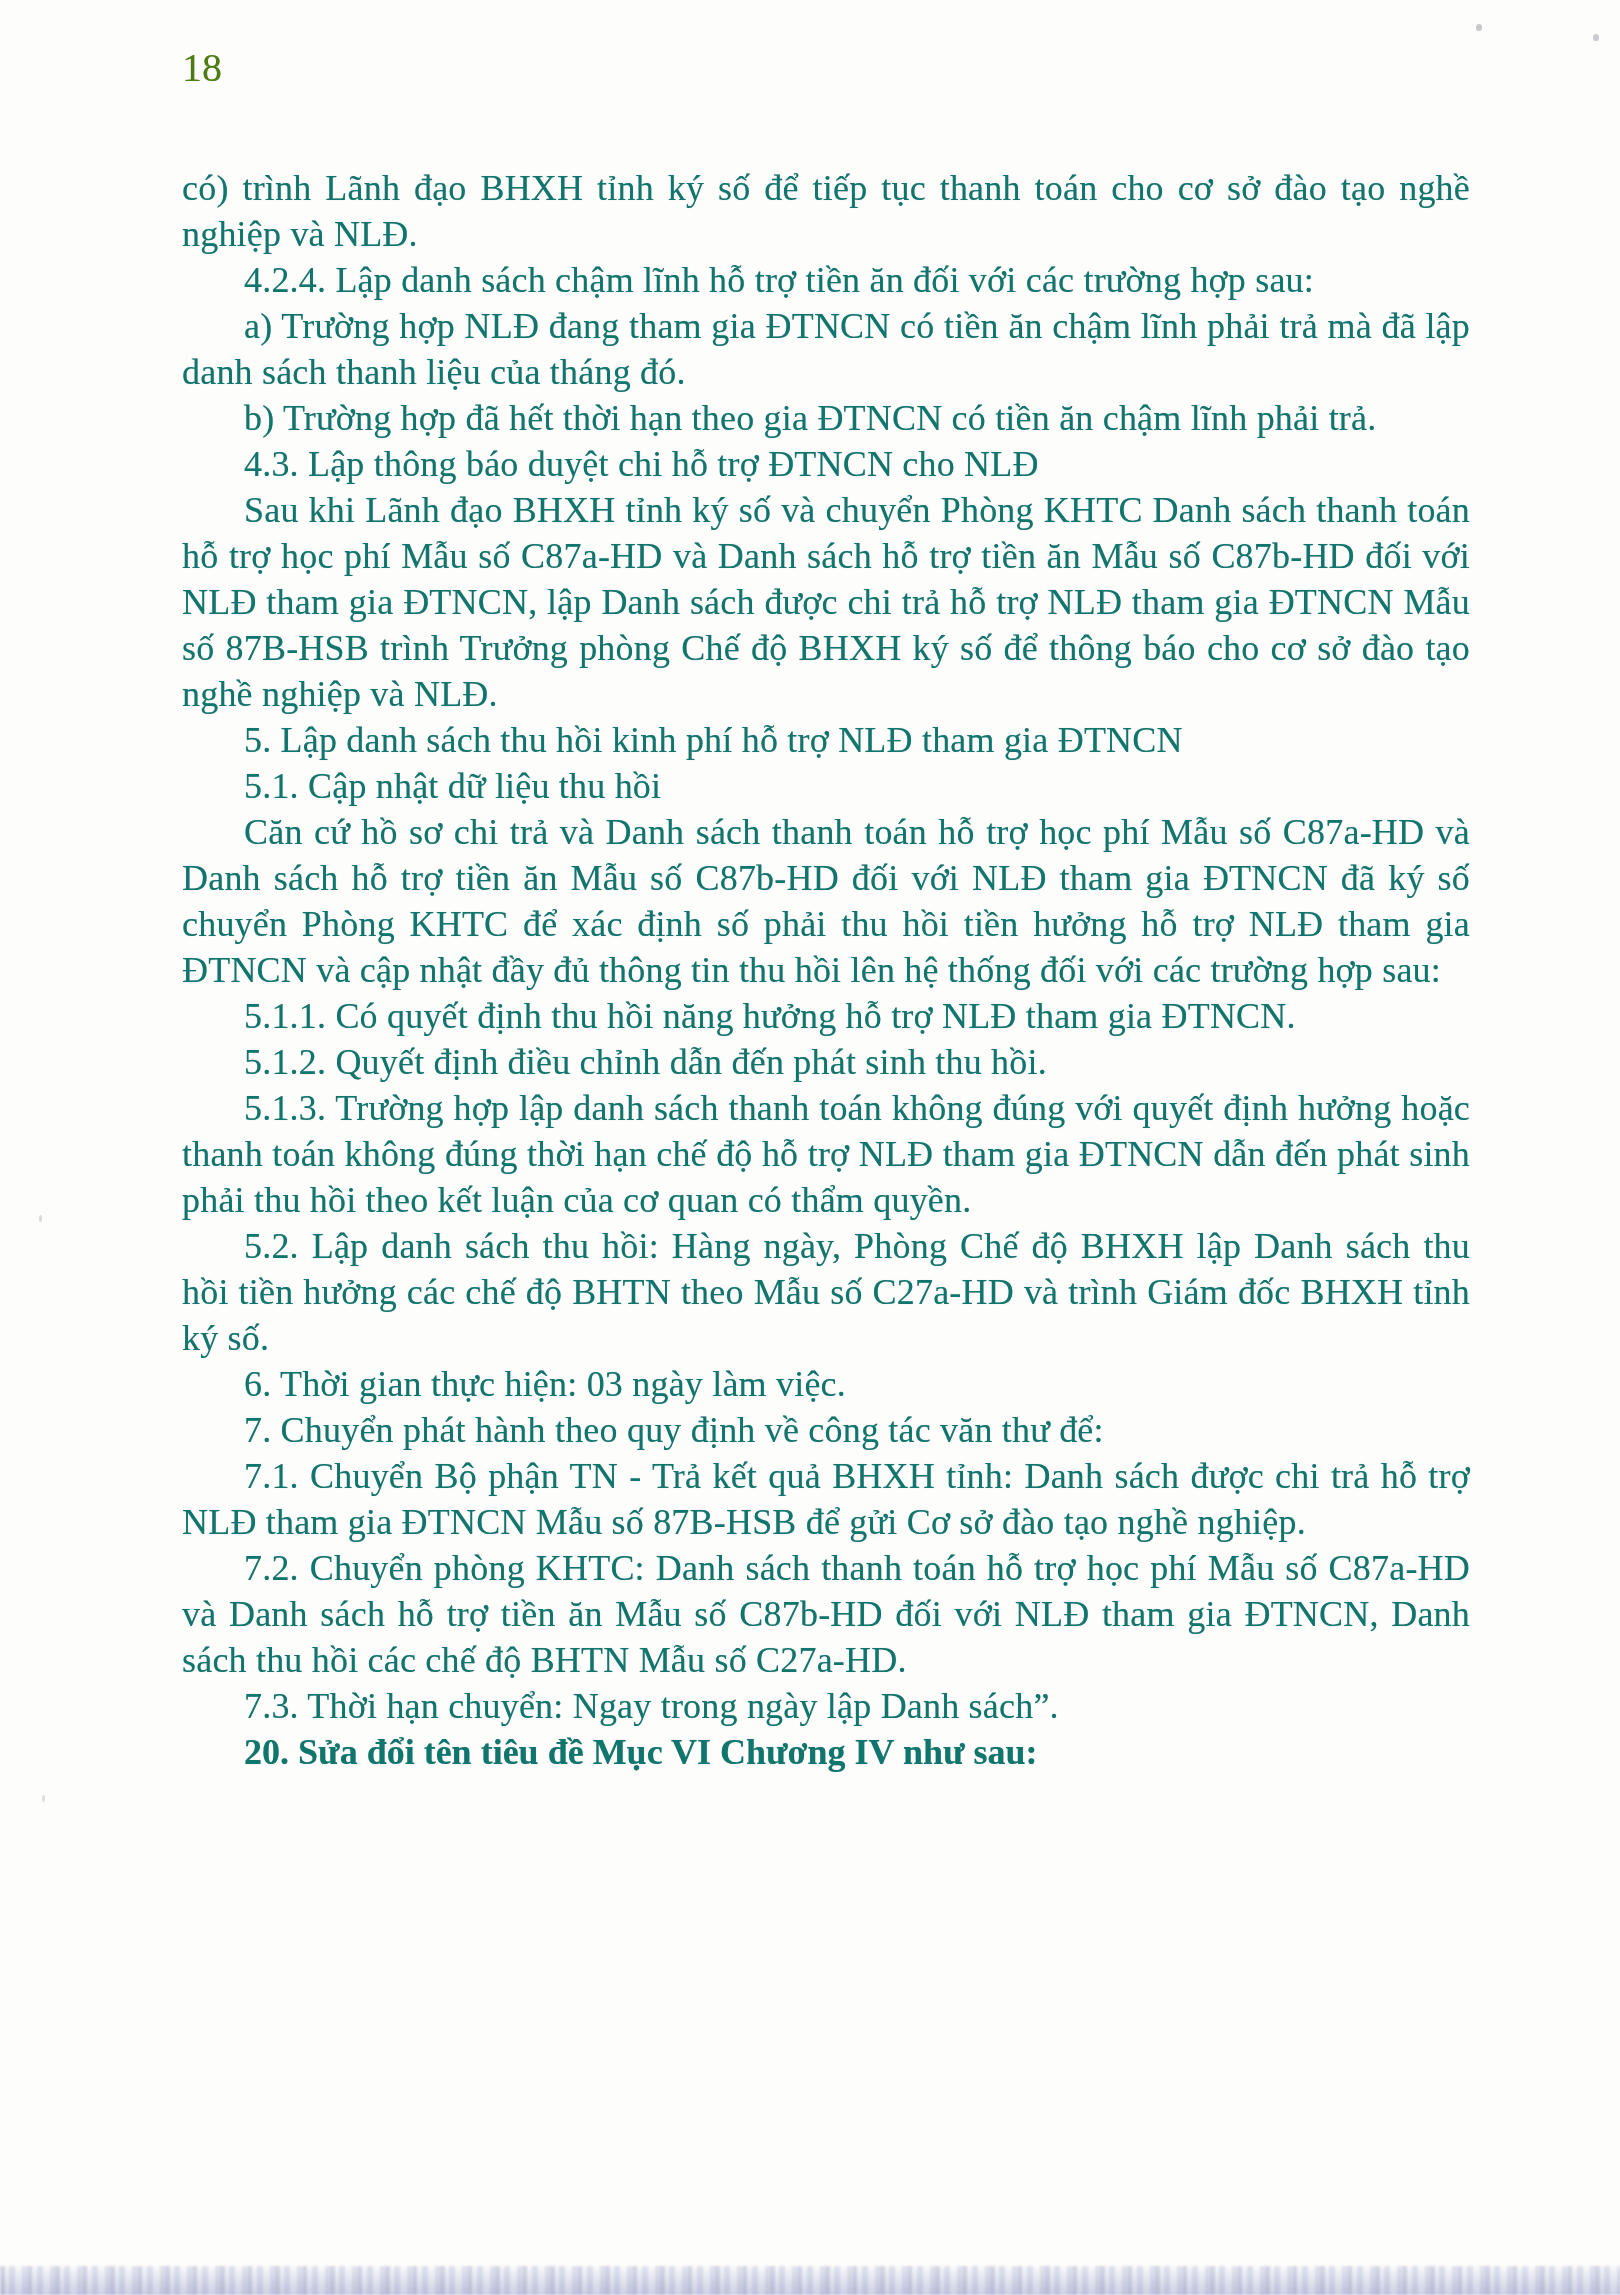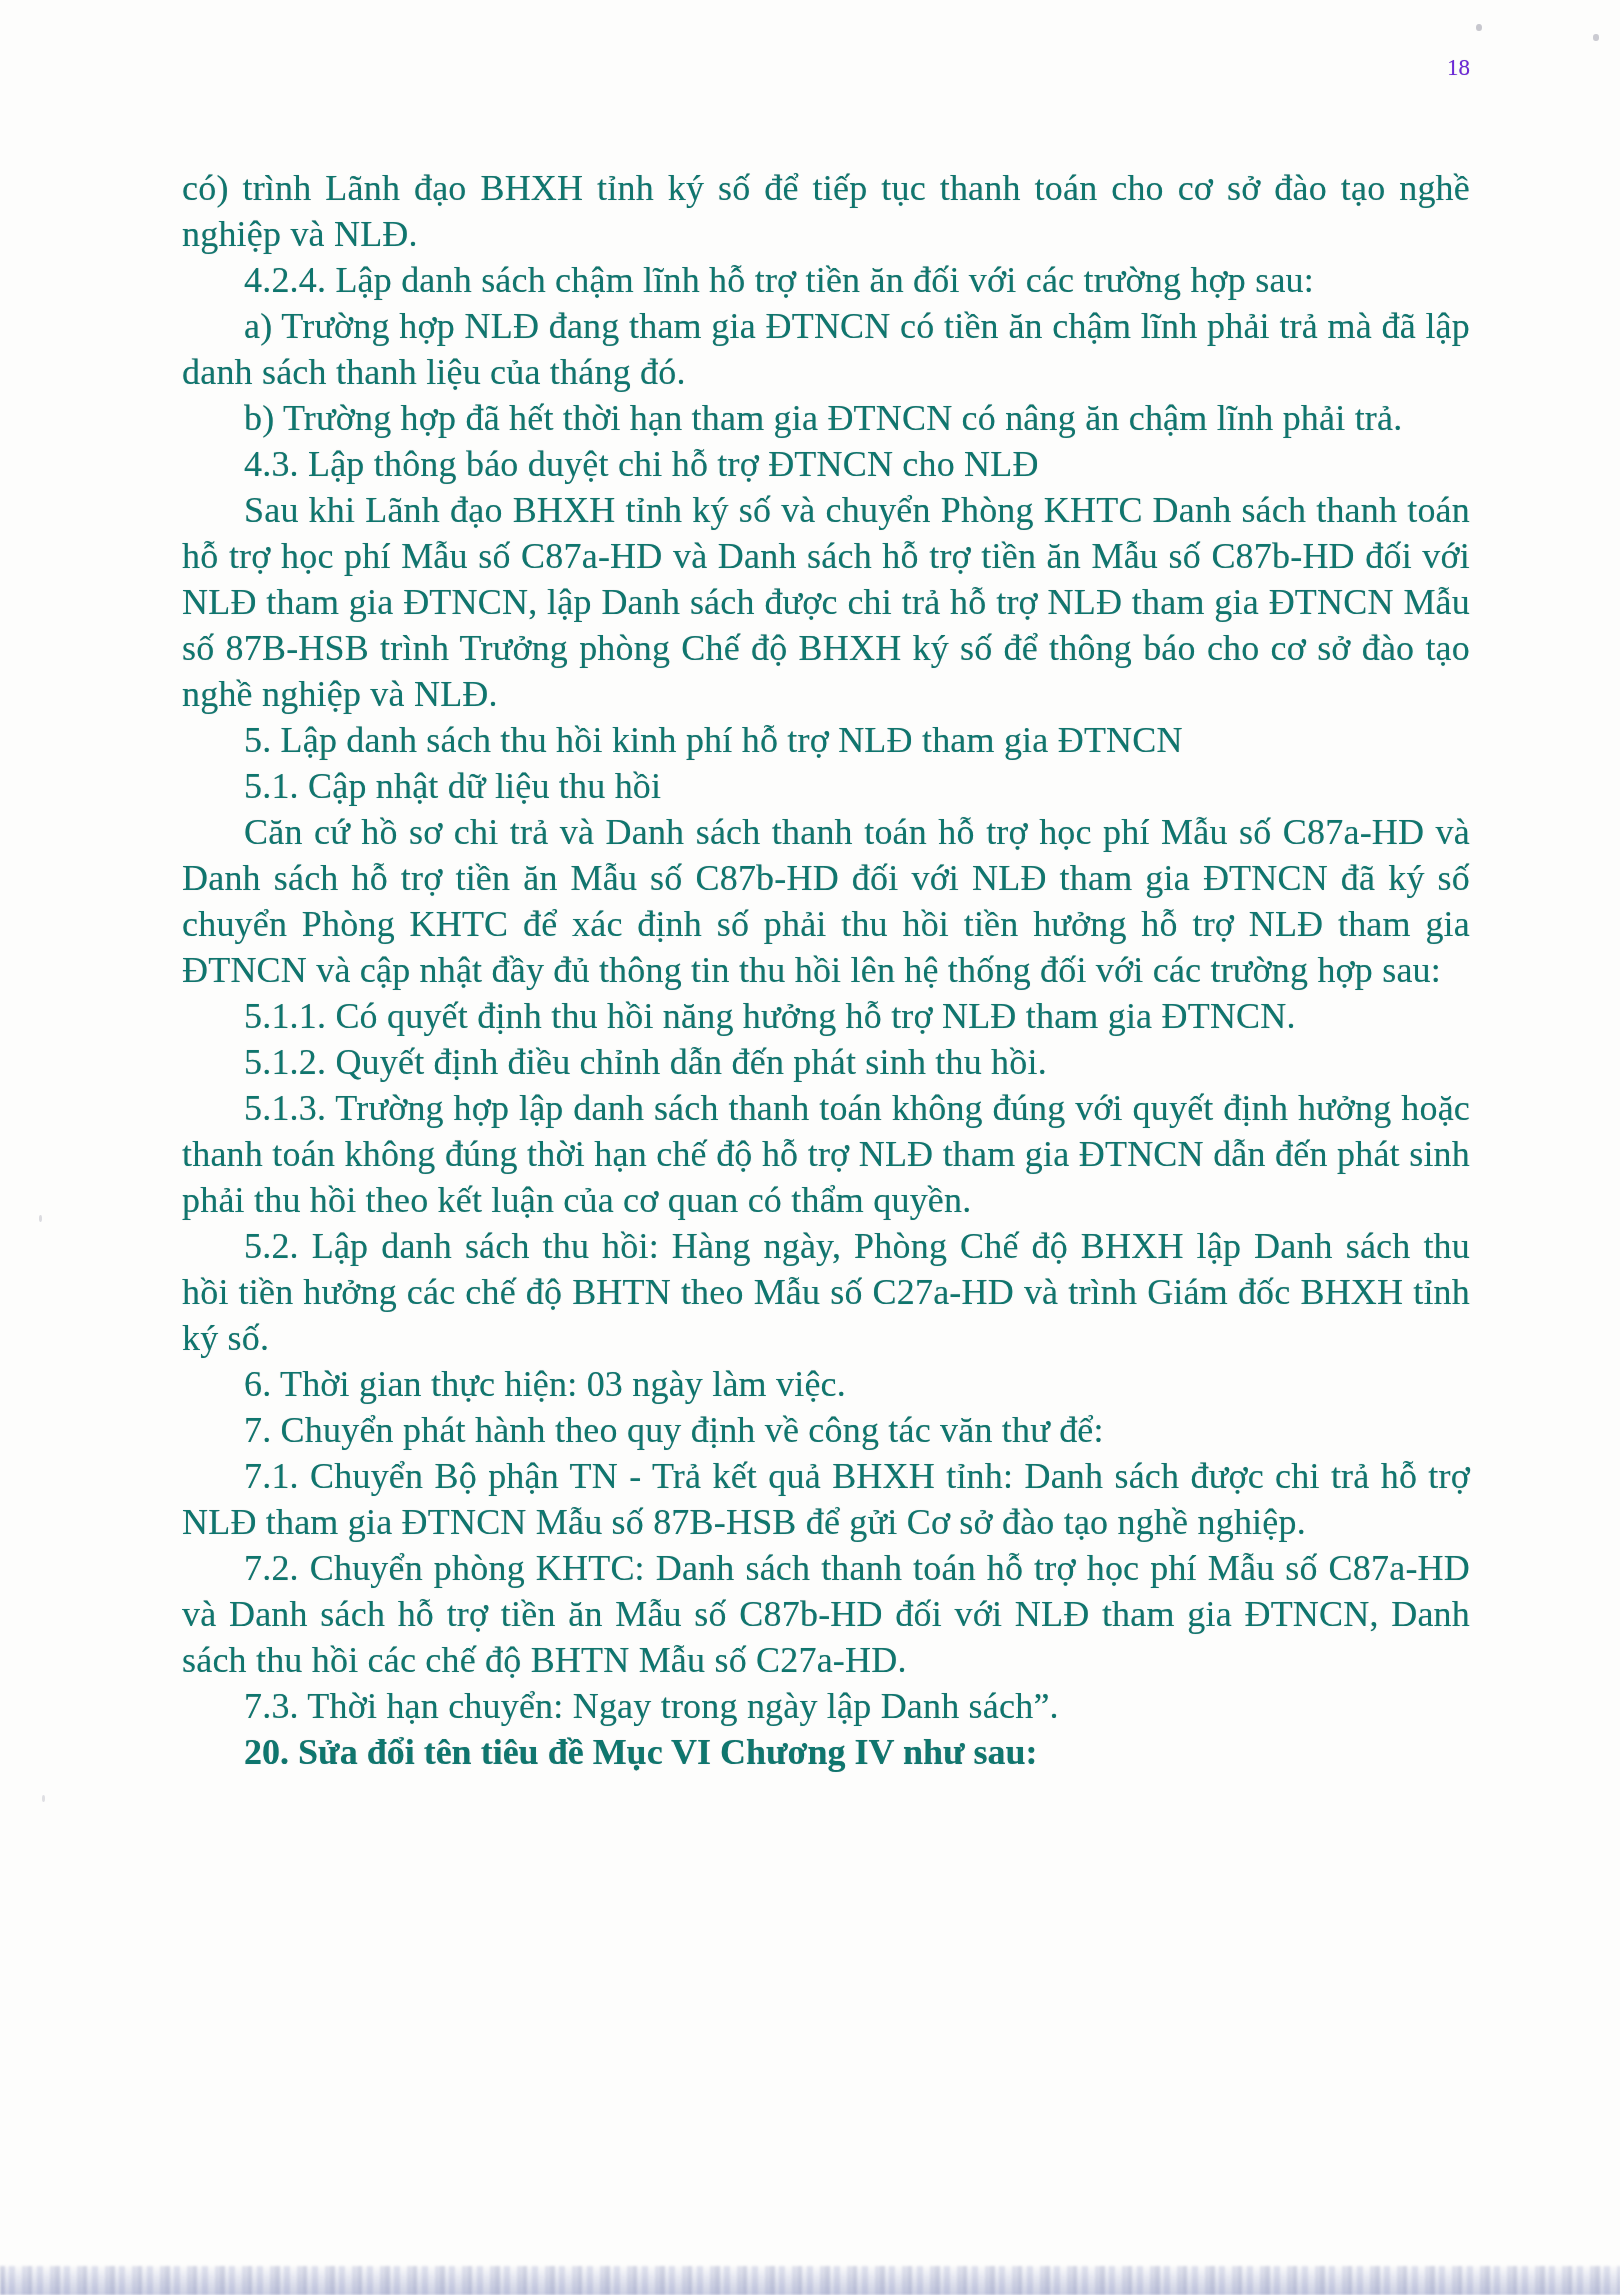--- a/index.html
+++ b/index.html
@@ -7,23 +7,23 @@
     position:relative;
     width:1621px;height:2295px;
     margin:0 auto;
     background:#fdfdfc;
     overflow:hidden;
     font-family:"Liberation Serif","DejaVu Serif",serif;
   }
   .page-number{
     position:absolute;
     top:47px;left:182px;width:1288px;
-    text-align:right;
-    font-size:23px;line-height:41px;
-    color:#6d28d9;
+    text-align:left;
+    font-size:40px;line-height:41px;
+    color:#4d7c0f;
     text-shadow:0 0 0.8px rgba(40,40,55,.35);
   }
   .content{
     position:absolute;
     top:165px;left:182px;width:1288px;
     font-size:36px;line-height:46px;
     color:#0f766e;
     text-align:justify;
     text-shadow:0 0 0.8px rgba(40,40,55,.35);
     letter-spacing:0.2px;
@@ -57,21 +57,21 @@
 </head>
 <body>
 
 <div class="page">
   <div class="page-number">18</div>
 
   <div class="content">
       <p class="no-indent">có) trình Lãnh đạo BHXH tỉnh ký số để tiếp tục thanh toán cho cơ sở đào tạo nghề nghiệp và NLĐ.</p>
       <p class="">4.2.4. Lập danh sách chậm lĩnh hỗ trợ tiền ăn đối với các trường hợp sau:</p>
       <p class="">a) Trường hợp NLĐ đang tham gia ĐTNCN có tiền ăn chậm lĩnh phải trả mà đã lập danh sách thanh liệu của tháng đó.</p>
-      <p class="">b) Trường hợp đã hết thời hạn tham gia ĐTNCN có nâng ăn chậm lĩnh phải trả.</p>
+      <p class="">b) Trường hợp đã hết thời hạn theo gia ĐTNCN có tiền ăn chậm lĩnh phải trả.</p>
       <p class="">4.3. Lập thông báo duyệt chi hỗ trợ ĐTNCN cho NLĐ</p>
       <p class="">Sau khi Lãnh đạo BHXH tỉnh ký số và chuyển Phòng KHTC Danh sách thanh toán hỗ trợ học phí Mẫu số C87a-HD và Danh sách hỗ trợ tiền ăn Mẫu số C87b-HD đối với NLĐ tham gia ĐTNCN, lập Danh sách được chi trả hỗ trợ NLĐ tham gia ĐTNCN Mẫu số 87B-HSB trình Trưởng phòng Chế độ BHXH ký số để thông báo cho cơ sở đào tạo nghề nghiệp và NLĐ.</p>
       <p class="">5. Lập danh sách thu hồi kinh phí hỗ trợ NLĐ tham gia ĐTNCN</p>
       <p class="">5.1. Cập nhật dữ liệu thu hồi</p>
       <p class="">Căn cứ hồ sơ chi trả và Danh sách thanh toán hỗ trợ học phí Mẫu số C87a-HD và Danh sách hỗ trợ tiền ăn Mẫu số C87b-HD đối với NLĐ tham gia ĐTNCN đã ký số chuyển Phòng KHTC để xác định số phải thu hồi tiền hưởng hỗ trợ NLĐ tham gia ĐTNCN và cập nhật đầy đủ thông tin thu hồi lên hệ thống đối với các trường hợp sau:</p>
       <p class="">5.1.1. Có quyết định thu hồi năng hưởng hỗ trợ NLĐ tham gia ĐTNCN.</p>
       <p class="">5.1.2. Quyết định điều chỉnh dẫn đến phát sinh thu hồi.</p>
       <p class="">5.1.3. Trường hợp lập danh sách thanh toán không đúng với quyết định hưởng hoặc thanh toán không đúng thời hạn chế độ hỗ trợ NLĐ tham gia ĐTNCN dẫn đến phát sinh phải thu hồi theo kết luận của cơ quan có thẩm quyền.</p>
       <p class="">5.2. Lập danh sách thu hồi: Hàng ngày, Phòng Chế độ BHXH lập Danh sách thu hồi tiền hưởng các chế độ BHTN theo Mẫu số C27a-HD và trình Giám đốc BHXH tỉnh ký số.</p>
       <p class="">6. Thời gian thực hiện: 03 ngày làm việc.</p>

